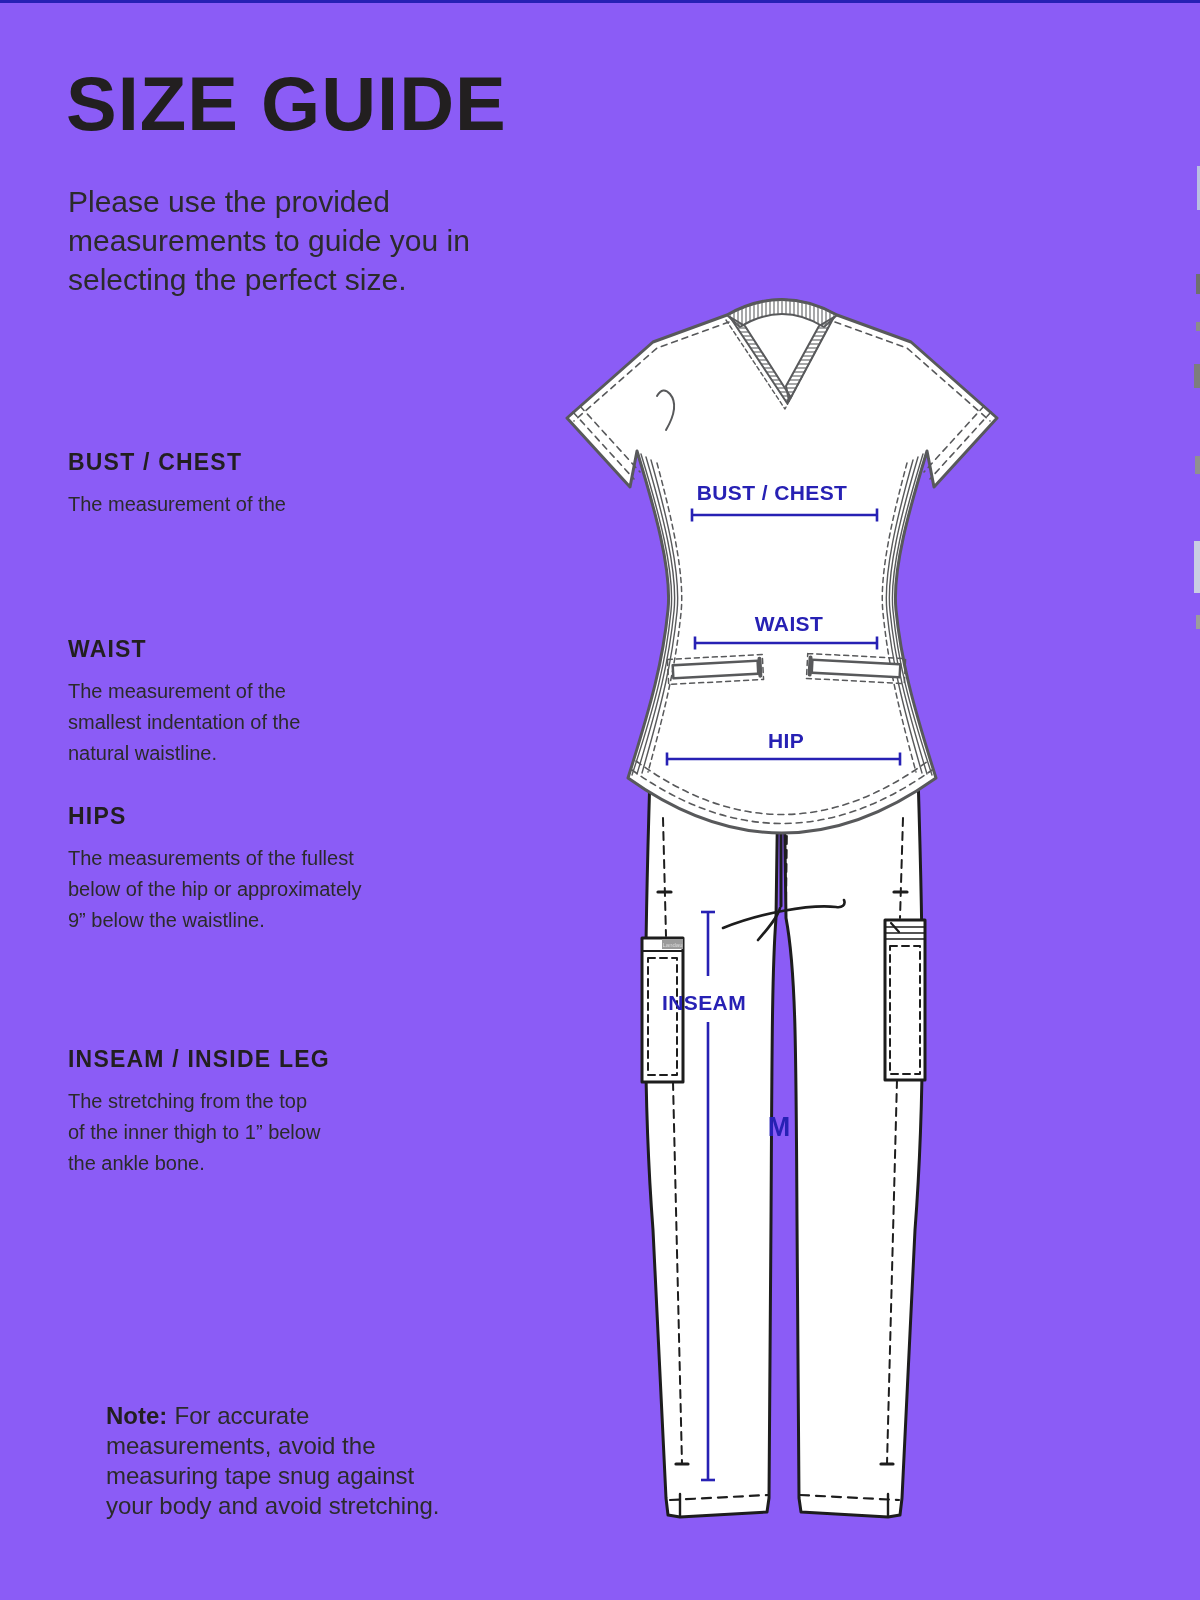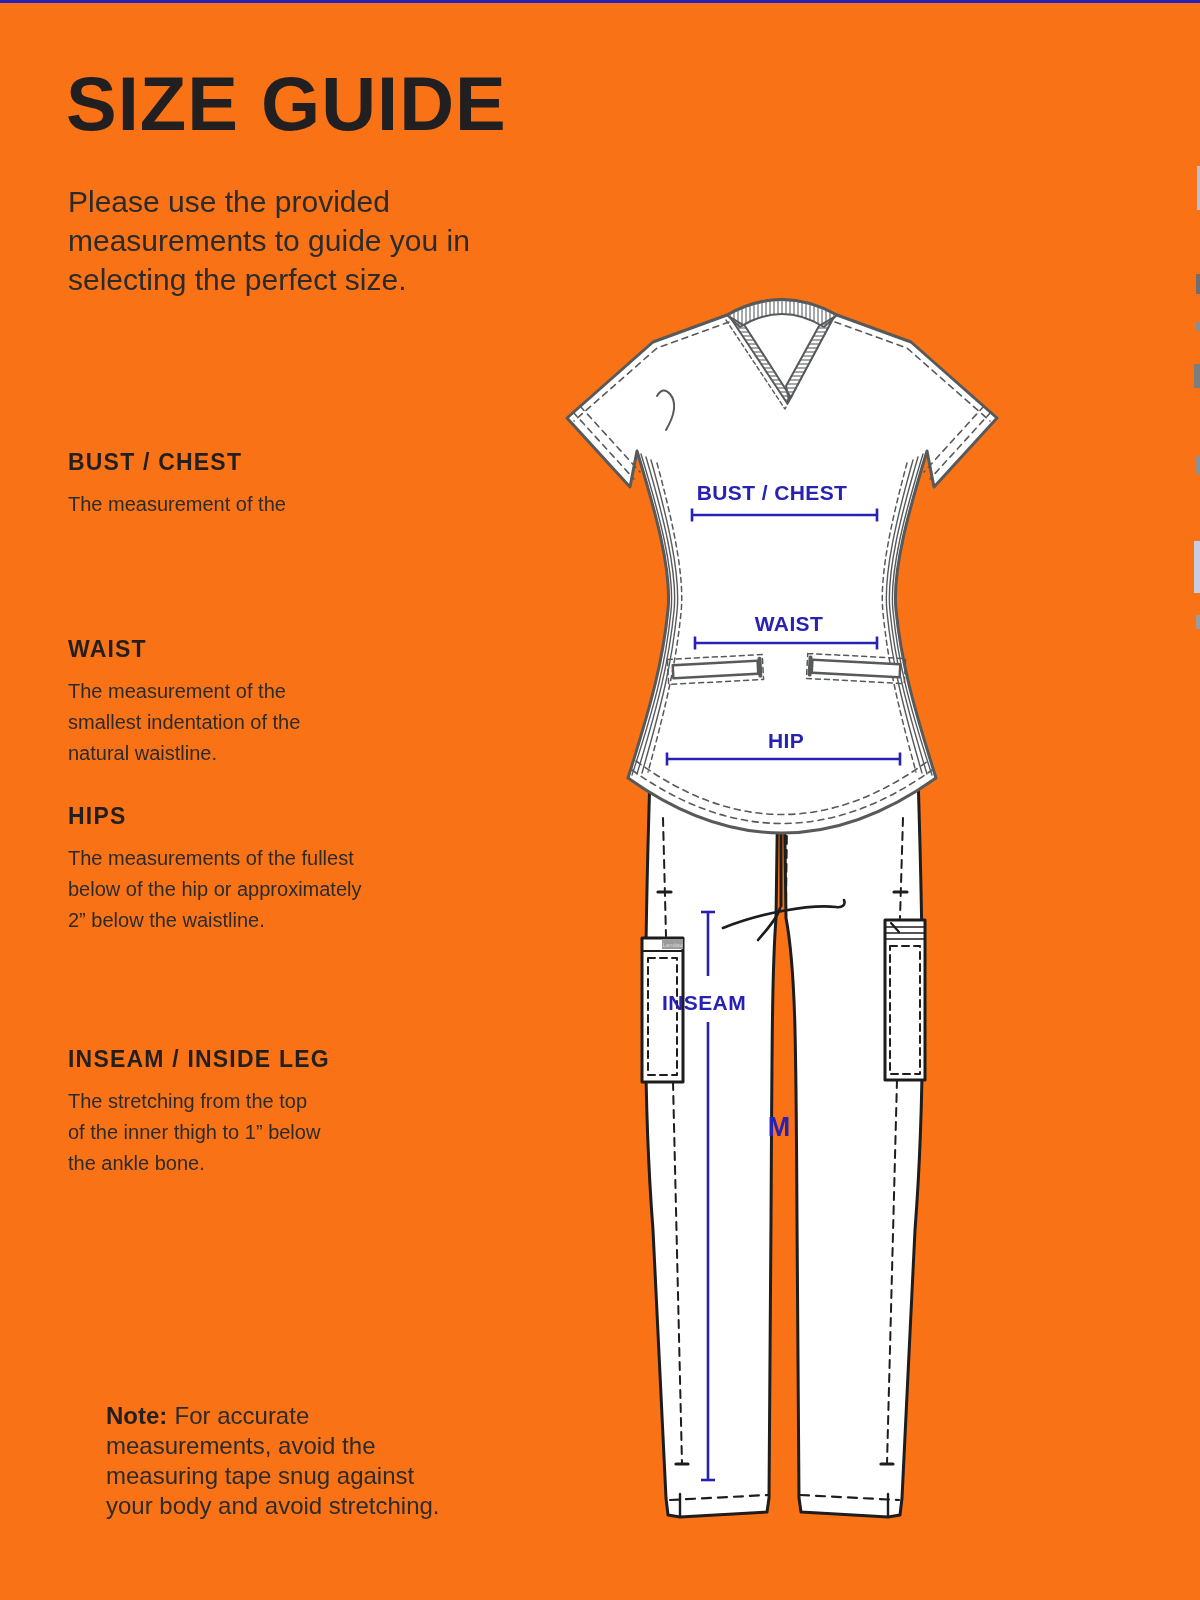--- a/index.html
+++ b/index.html
@@ -1,16 +1,16 @@
 <!DOCTYPE html>
 <html><head>
 <meta charset="utf-8">
 <style>
   html,body{margin:0;padding:0;background:#fff;}
-  .page{position:relative;width:1200px;height:1600px;background:#f97316;overflow:hidden;
+  .page{position:relative;width:1200px;height:1600px;background:#8b5cf6;overflow:hidden;
         font-family:"Liberation Sans",sans-serif;color:#232323;}
   .top-border{position:absolute;left:0;top:0;width:1200px;height:3px;background:#2721b4;}
   .page-title{position:absolute;left:66px;top:66px;margin:0;font-size:76px;font-weight:700;
               letter-spacing:1px;color:#221f20;line-height:1;}
   .intro{position:absolute;left:68px;top:182px;font-size:30px;line-height:39px;color:#2b2b2b;}
   .spec{position:absolute;left:68px;width:420px;}
   .spec h2{margin:0 0 13px 0;font-size:23px;font-weight:700;letter-spacing:1.2px;color:#221f20;}
   .spec .bodytext{font-size:20px;line-height:31px;color:#2b2b2b;}
   #spec-bust{top:449px;}
   #spec-waist{top:636px;}
@@ -50,21 +50,21 @@
       <div>smallest indentation of the</div>
       <div>natural waistline.</div>
     </div>
   </section>
 
   <section class="spec" id="spec-hips">
     <h2>HIPS</h2>
     <div class="bodytext">
       <div>The measurements of the fullest</div>
       <div>below of the hip or approximately</div>
-      <div>2” below the waistline.</div>
+      <div>9” below the waistline.</div>
     </div>
   </section>
 
   <section class="spec" id="spec-inseam">
     <h2>INSEAM / INSIDE LEG</h2>
     <div class="bodytext">
       <div>The stretching from the top</div>
       <div>of the inner thigh to 1” below</div>
       <div>the ankle bone.</div>
     </div>

